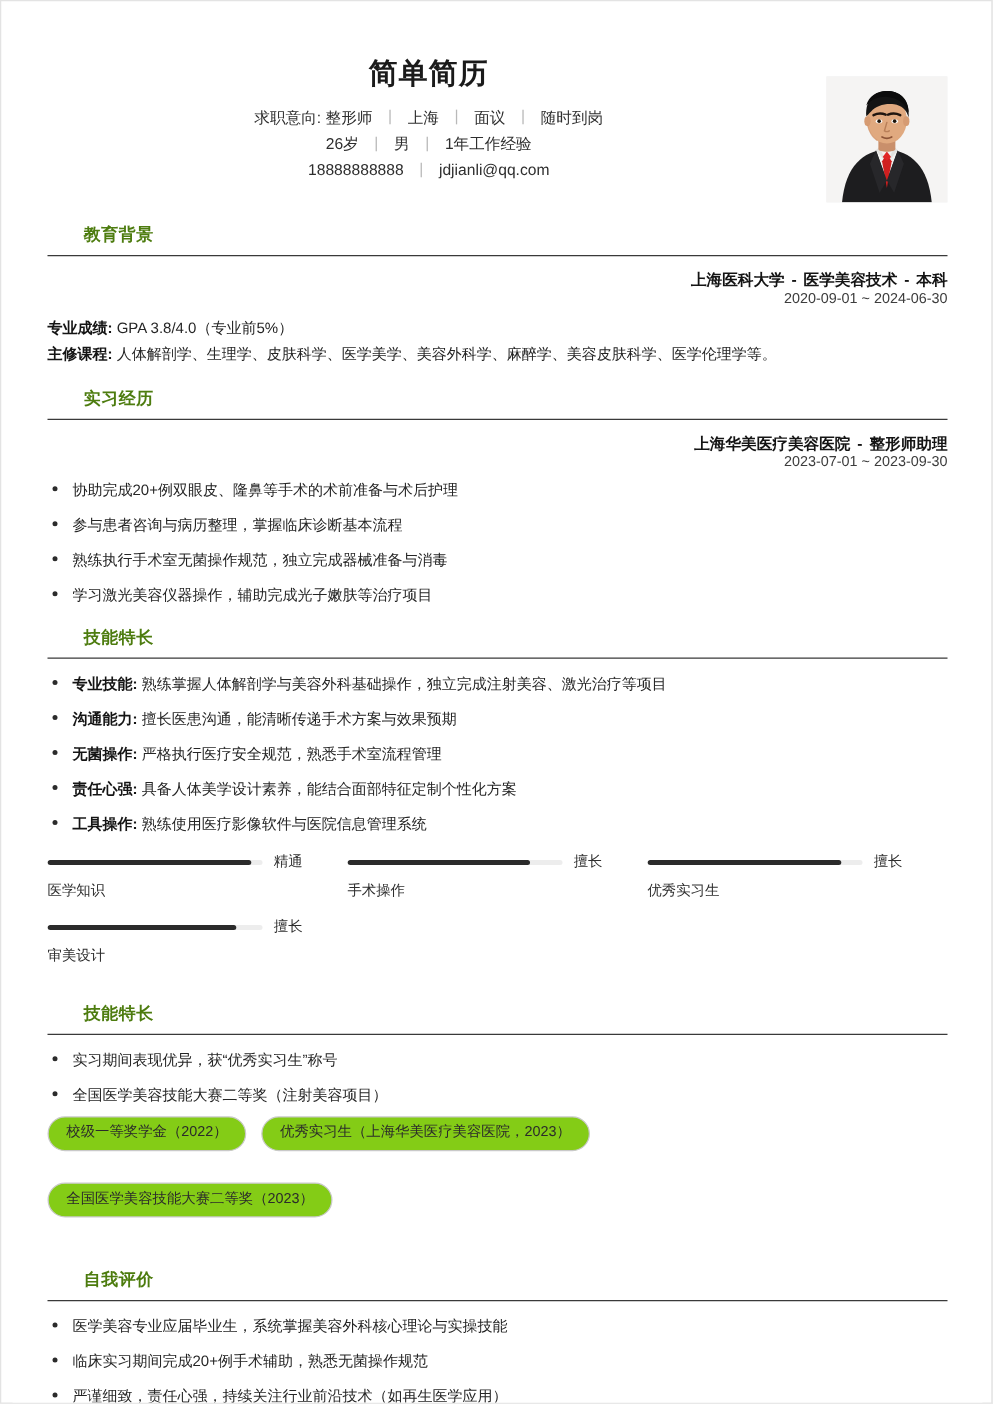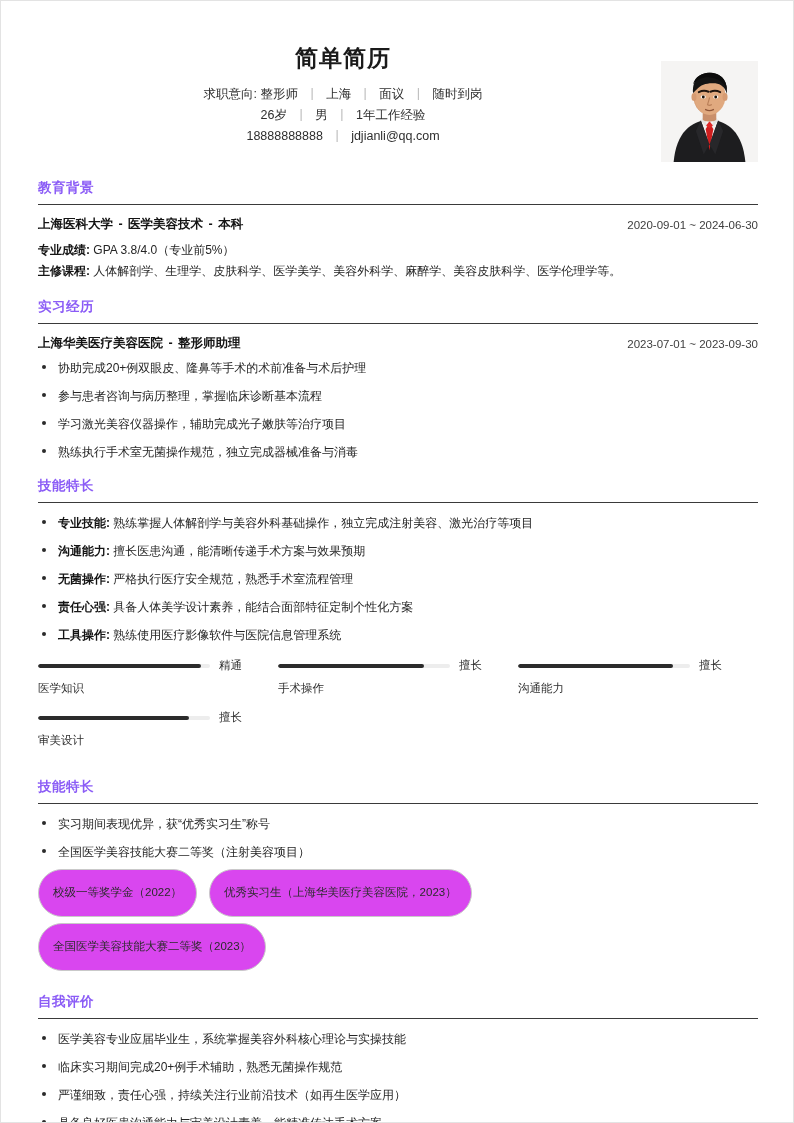--- a/index.html
+++ b/index.html
@@ -70,36 +70,38 @@
     background: #f4f4f4;
     overflow: hidden;
   }
   .avatar svg { display:block; width:100%; height:100%; }
 
   
   .section { margin-top: 16px; }
   .section-head {
     font-size: 13.5px;
     font-weight: bold;
-    color: #8b5cf6;
+    color: #4d7c0f;
     padding-bottom: 7px;
     letter-spacing: .5px;
+    margin-left: 29px;
   }
   .section-rule {
     height: 1px;
     background: #3a3a3a;
     margin-bottom: 11px;
   }
 
   .entry { margin-bottom: 2px; }
   .entry-row {
     display: flex;
     justify-content: space-between;
-    align-items: center;
+    align-items: flex-end;
     margin-bottom: 7px;
+    flex-direction: column;
   }
   .entry-title {
     font-size: 12.5px;
     font-weight: bold;
     color: #141414;
   }
   .entry-title .dash { font-weight: bold; color:#141414; padding:0 2px; }
   .entry-date {
     font-size: 11.5px;
     color: #3d3d3d;
@@ -180,25 +182,25 @@
   
   .tags {
     display: flex;
     flex-wrap: wrap;
     margin-top: 8px;
     max-width: 640px;
   }
   .tag {
     border: 1px solid #c9c9c9;
     border-radius: 999px;
-    padding: 16px 14px;
+    padding: 6px 14px;
     font-size: 11.5px;
     color: #2b2b2b;
-    margin: 0 12px 6px 0;
-    background: #d946ef;
+    margin: 0 12px 25px 0;
+    background: #84cc16;
     white-space: nowrap;
     line-height: 1.2;
   }
 </style>
 </head>
 <body>
 
 <div class="page">
   <div class="sheet">
 
@@ -305,22 +307,22 @@
       <div class="entry">
         <div class="entry-row">
           <div class="entry-title">
             <span>上海华美医疗美容医院</span><span class="dash"> - </span><span>整形师助理</span>
           </div>
           <div class="entry-date">2023-07-01 ~ 2023-09-30</div>
         </div>
         <ul class="bul">
           <li>协助完成20+例双眼皮、隆鼻等手术的术前准备与术后护理</li>
           <li>参与患者咨询与病历整理，掌握临床诊断基本流程</li>
+          <li>熟练执行手术室无菌操作规范，独立完成器械准备与消毒</li>
           <li>学习激光美容仪器操作，辅助完成光子嫩肤等治疗项目</li>
-          <li>熟练执行手术室无菌操作规范，独立完成器械准备与消毒</li>
         </ul>
       </div>
     </div>
 
     <div class="section">
       <div class="section-head">技能特长</div>
       <div class="section-rule"></div>
 
       <ul class="bul">
         <li>
@@ -366,21 +368,21 @@
           <div class="bar-name">手术操作</div>
         </div>
 
         <div class="bar-cell">
           <div class="bar-row">
             <div class="bar-track">
               <div class="bar-fill" style="width: 90%;"></div>
             </div>
             <div class="bar-level">擅长</div>
           </div>
-          <div class="bar-name">沟通能力</div>
+          <div class="bar-name">优秀实习生</div>
         </div>
 
         <div class="bar-cell">
           <div class="bar-row">
             <div class="bar-track">
               <div class="bar-fill" style="width: 88%;"></div>
             </div>
             <div class="bar-level">擅长</div>
           </div>
           <div class="bar-name">审美设计</div>

